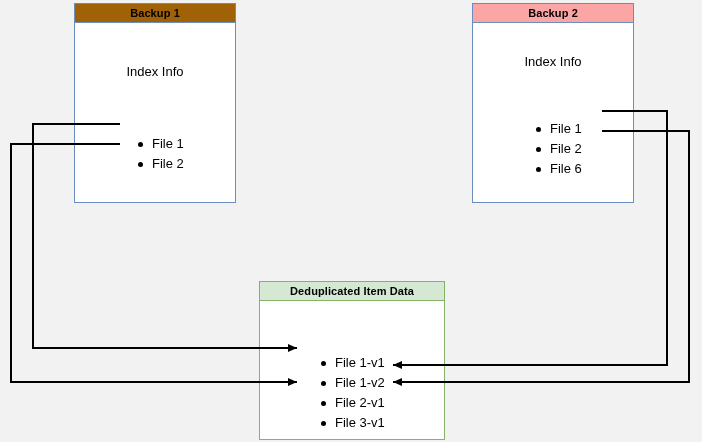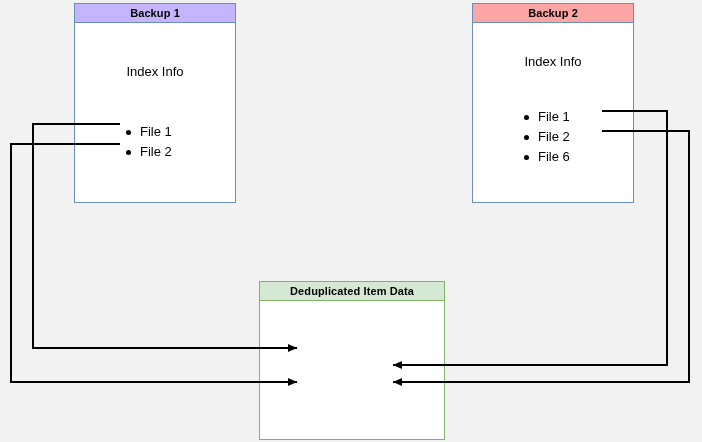--- a/index.html
+++ b/index.html
@@ -50,21 +50,21 @@
   }
   .box-title {
     position: absolute;
     width: 100%;
     text-align: center;
     font-size: 13px;
     color: #000;
   }
   .bullet-list {
     position: absolute;
-    margin: 4px;
+    margin: 16px;
     padding: 0;
     list-style: none;
   }
   .bullet-list li {
     position: relative;
     font-size: 13px;
     color: #000;
     line-height: 20px;
     padding-left: 16px;
     white-space: nowrap;
@@ -88,21 +88,21 @@
     pointer-events: none;
   }
 </style>
 </head>
 <body>
 
 <div id="canvas">
 
   <div class="box" id="node-backup1" style="left:74px; top:3px; width:162px; height:200px;">
     <div class="box-body" style="background:#ffffff; border:1px solid #6c8ebf;"></div>
-    <div class="box-header" style="background:#c4b5fd; border:1px solid #6c8ebf;">
+    <div class="box-header" style="background:#a16207; border:1px solid #6c8ebf;">
       <span>Backup 1</span>
     </div>
     <div class="box-title" style="top:61px;">Index Info</div>
     <ul class="bullet-list" style="left:46px; top:115px;">
       <li>File 1</li>
       <li>File 2</li>
     </ul>
   </div>
 
   <div class="box" id="node-backup2" style="left:472px; top:3px; width:162px; height:200px;">
@@ -116,20 +116,26 @@
       <li>File 2</li>
       <li>File 6</li>
     </ul>
   </div>
 
   <div class="box" id="node-dedup" style="left:259px; top:281px; width:186px; height:159px;">
     <div class="box-body" style="background:#ffffff; border:1px solid #82b366;"></div>
     <div class="box-header" style="background:#d5e8d4; border:1px solid #82b366;">
       <span>Deduplicated Item Data</span>
     </div>
+    <ul class="bullet-list" style="left:44px; top:56px;">
+      <li>File 1-v1</li>
+      <li>File 1-v2</li>
+      <li>File 2-v1</li>
+      <li>File 3-v1</li>
+    </ul>
   </div>
 
   <svg class="wires" viewBox="0 0 702 442">
     <defs>
       <marker id="arrow" markerWidth="10" markerHeight="10" refX="9" refY="4" orient="auto" markerUnits="userSpaceOnUse">
         <path d="M0,0 L9,4 L0,8 z" fill="#000000"></path>
       </marker>
     </defs>
 
     <path d="M 120 124 L 33 124 L 33 348 L 297 348" fill="none" stroke="#000000" stroke-width="2" marker-end="url(#arrow)"></path>

